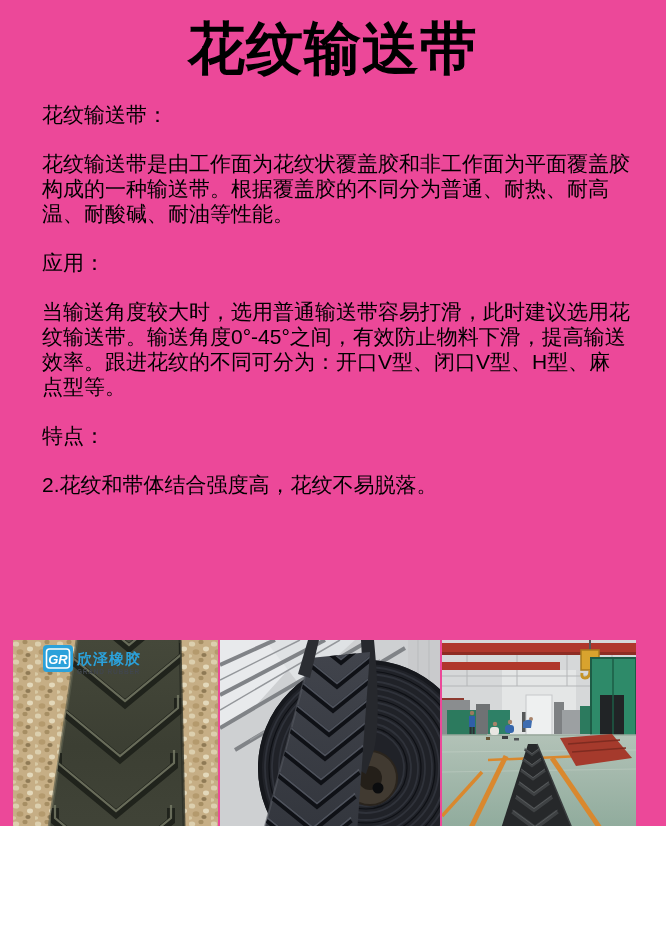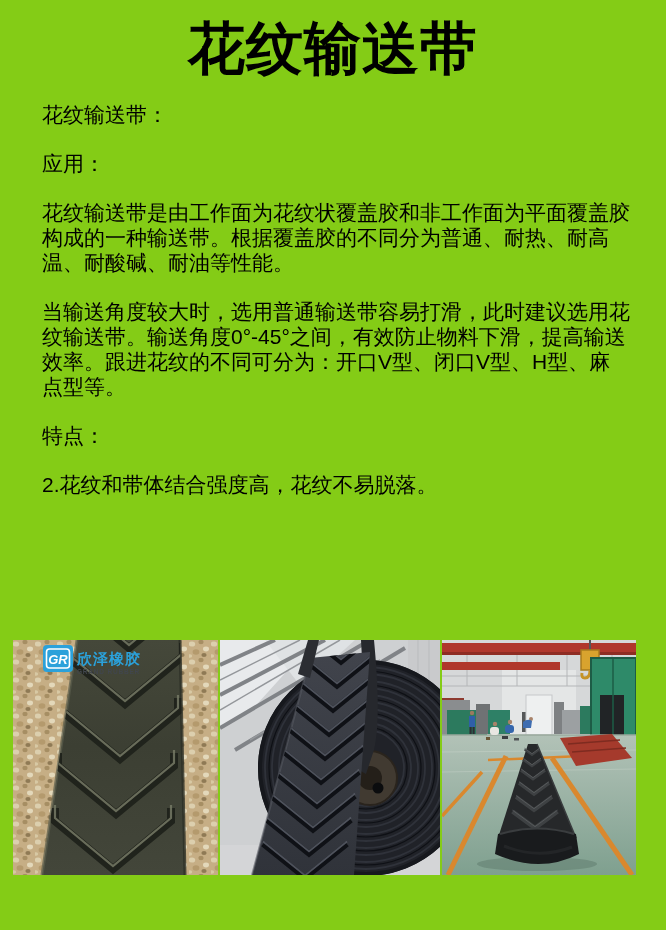--- a/index.html
+++ b/index.html
@@ -1,17 +1,17 @@
 <!DOCTYPE html>
 <html><head>
 <meta charset="utf-8">
 <style>
   html,body { margin:0; padding:0; background:#fff; }
   .page {
-    position:relative; width:666px; height:930px; background:#84cc16;
+    position:relative; width:666px; height:826px; background:#ec4899;
     font-family:"Liberation Sans", sans-serif; color:#000; overflow:hidden;
   }
   .title {
     position:absolute; top:14px; left:0; right:0; margin:0;
     text-align:center; font-size:57px; font-weight:700; letter-spacing:1px;
     line-height:1.2; color:#000;
   }
   .content { position:absolute; top:102px; left:36px; width:594px; }
   .content p { margin:0 0 24px 6px; font-size:21px; line-height:25px; color:#000; }
   .gallery {
@@ -26,22 +26,22 @@
 </style>
 </head>
 <body>
 
 <div class="page">
 
   <h1 class="title">花纹输送带</h1>
 
   <div class="content">
     <p>花纹输送带：</p>
+    <p>花纹输送带是由工作面为花纹状覆盖胶和非工作面为平面覆盖胶构成的一种输送带。根据覆盖胶的不同分为普通、耐热、耐高温、耐酸碱、耐油等性能。</p>
     <p>应用：</p>
-    <p>花纹输送带是由工作面为花纹状覆盖胶和非工作面为平面覆盖胶构成的一种输送带。根据覆盖胶的不同分为普通、耐热、耐高温、耐酸碱、耐油等性能。</p>
     <p>当输送角度较大时，选用普通输送带容易打滑，此时建议选用花纹输送带。输送角度0°-45°之间，有效防止物料下滑，提高输送效率。跟进花纹的不同可分为：开口V型、闭口V型、H型、麻点型等。</p>
     <p>特点：</p>
     <p>2.花纹和带体结合强度高，花纹不易脱落。</p>
   </div>
 
   <div class="gallery">
 
     <figure class="f1">
       <svg width="205" height="235" viewBox="0 0 205 235">
         <defs>

